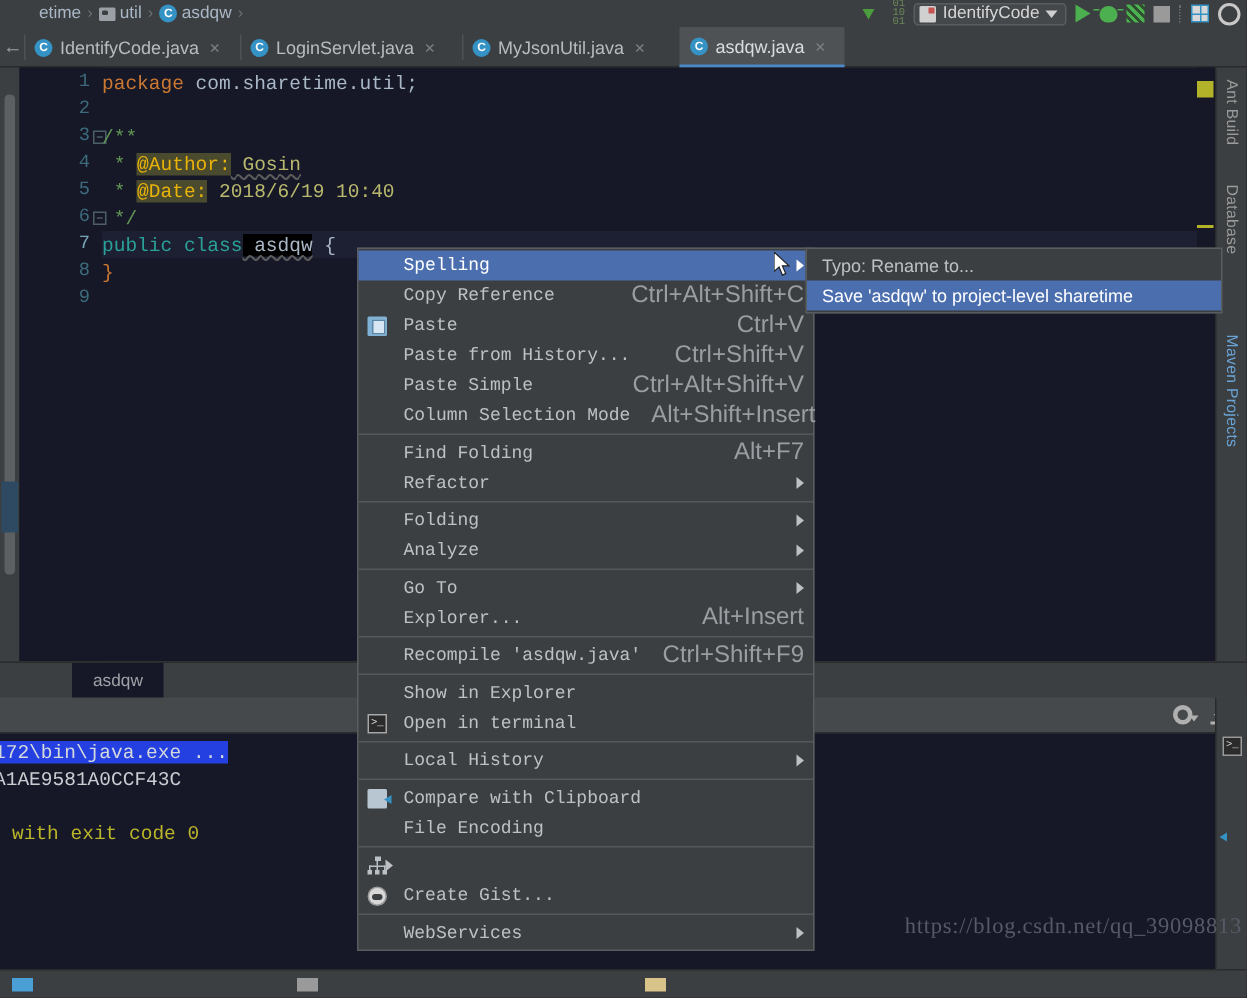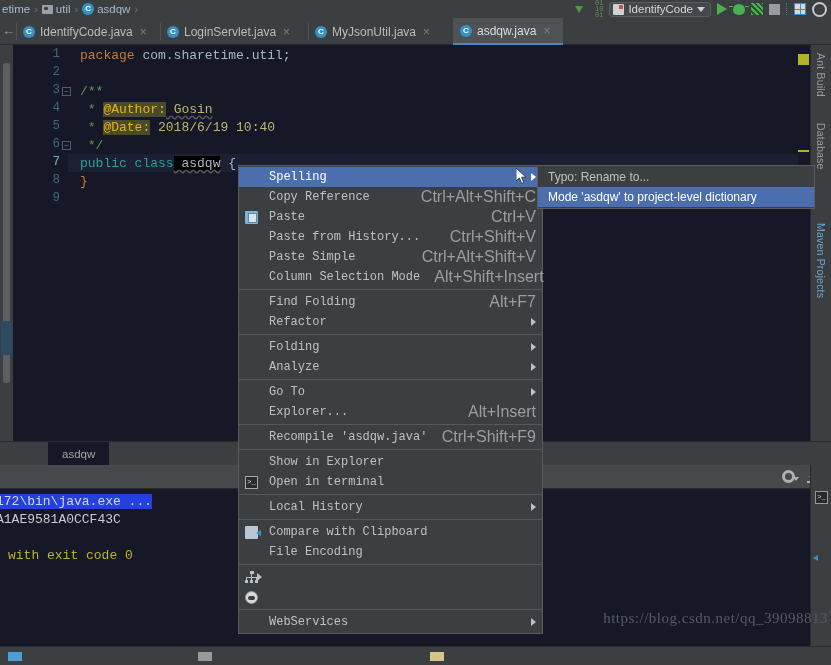--- a/index.html
+++ b/index.html
@@ -8,21 +8,21 @@
     background:#3c3f41;
     font-family:"Liberation Sans",sans-serif;
     font-size:12px;
     color:#bbbbbb;
     -webkit-font-smoothing:antialiased;
   }
   .app{position:relative;width:831px;height:665px;}
 
   
   .topbar{position:absolute;left:0;top:0;width:831px;height:18px;background:#3c3f41;}
-  .crumbs{position:absolute;left:0;top:0;height:18px;display:flex;align-items:center;font-size:11.5px;color:#a9b7c6;}
+  .crumbs{position:absolute;left:0;top:0;height:18px;display:flex;align-items:center;font-size:11.5px;color:#a9b7c6;padding-left:24px;}
   .crumb{display:flex;align-items:center;gap:3px;padding:0 2px;}
   .crumb-sep{color:#6e7275;font-size:11px;padding:0 2px;}
   .crumb-label{color:#a9b7c6;font-size:11.5px;}
   .ic-folder{width:11px;height:9px;background:#9aa0a6;border-radius:1px;position:relative;display:inline-block;}
   .ic-folder:after{content:"";position:absolute;left:2px;top:2px;width:4px;height:3px;background:#3c3f41;border-radius:1px;}
   .ic-class{width:12px;height:12px;border-radius:50%;background:#3592c4;color:#ffffff;font-size:8px;line-height:12px;text-align:center;display:inline-block;font-weight:bold;}
 
   .tools{position:absolute;right:0;top:0;height:18px;display:flex;align-items:center;gap:6px;padding-right:4px;}
   .ic-binary{font-size:7px;line-height:6px;color:#6a8759;font-family:"Liberation Mono",monospace;}
   .arrow-dn{width:0;height:0;border-left:4px solid transparent;border-right:4px solid transparent;border-top:7px solid #4a9c3e;}
@@ -54,21 +54,21 @@
   .editor{position:absolute;left:0;top:45px;width:831px;height:396px;background:#161827;}
   .leftstrip{position:absolute;left:0;top:0;width:13px;height:396px;background:#3c3f41;}
   .leftstrip .sb{position:absolute;left:3px;top:18px;width:7px;height:320px;background:#5c6063;border-radius:3px;}
   .leftstrip .sb2{position:absolute;left:1px;top:276px;width:11px;height:34px;background:#2e4a63;}
   .gutter{position:absolute;left:13px;top:0;width:55px;height:396px;background:#161827;}
   .ln{position:absolute;right:8px;font-family:"Liberation Mono",monospace;font-size:12.5px;color:#3c6b7d;}
   .ln.cur{color:#7aa7b8;}
   .gutline-hl{position:absolute;left:13px;width:785px;height:18px;background:#1d2033;}
   .foldmark{position:absolute;right:-4px;width:9px;height:9px;border:1px solid #4d5f66;color:#6e858e;font-size:8px;line-height:7px;text-align:center;box-sizing:border-box;}
   .codearea{position:absolute;left:68px;top:0;right:33px;height:396px;overflow:hidden;}
-  .cl{position:absolute;left:0;white-space:pre;font-family:"Liberation Mono",monospace;font-size:13px;line-height:18px;margin-left:12px;}
+  .cl{position:absolute;left:0;white-space:pre;font-family:"Liberation Mono",monospace;font-size:13px;line-height:18px;}
   .kw{color:#cc7832;} .kw2{color:#2aa198;}
   .pkg{color:#a9b7c6;} .doc{color:#629755;}
   .tagk{color:#eab308;background:#4a4a2e;} .docv{color:#b9b96e;}
   .cls{color:#a9b7c6;}
   .typo{text-decoration:underline wavy #5c5c5c;text-underline-offset:2px;}
 
   
   .edgescroll{position:absolute;right:21px;top:0;width:12px;height:396px;background:#161827;}
   .mk{position:absolute;right:22px;width:11px;height:2px;background:#b3b32a;}
   .mkbox{position:absolute;right:22px;top:9px;width:11px;height:11px;background:#b3b32a;}
@@ -404,36 +404,37 @@
         <i style="left:6px;top:6px;width:1px;height:3px;"></i>
         <i style="left:0;top:9px;width:3px;height:3px;"></i>
         <i style="left:5px;top:9px;width:3px;height:3px;"></i>
         <i style="left:10px;top:9px;width:3px;height:3px;"></i>
       </span>
       <span class="sub"></span>
     </div>
 
     <div class="mi">
       <span class="mico gist-ic"></span>
+      <span class="label">Create Gist...</span>
     </div>
 
     <div class="sepline"></div>
 
     <div class="mi">
       <span class="label">WebServices</span>
       <span class="sub"></span>
     </div>
   </div>
 
   <div class="submenu">
     <div class="smi">
       <span>Typo: Rename to...</span>
     </div>
     <div class="smi sel">
-      <span>Mode 'asdqw' to project-level dictionary</span>
+      <span>Save 'asdqw' to project-level sharetime</span>
     </div>
   </div>
 
   <svg class="mouse" width="13" height="18" viewBox="0 0 13 18">
     <polygon points="0,0 0,13 3.4,10 5.6,15.4 7.8,14.4 5.6,9.2 10,9.2" fill="#ffffff" stroke="#222222" stroke-width="0.8"></polygon>
   </svg>
 
 </div>
 
 </body></html>

